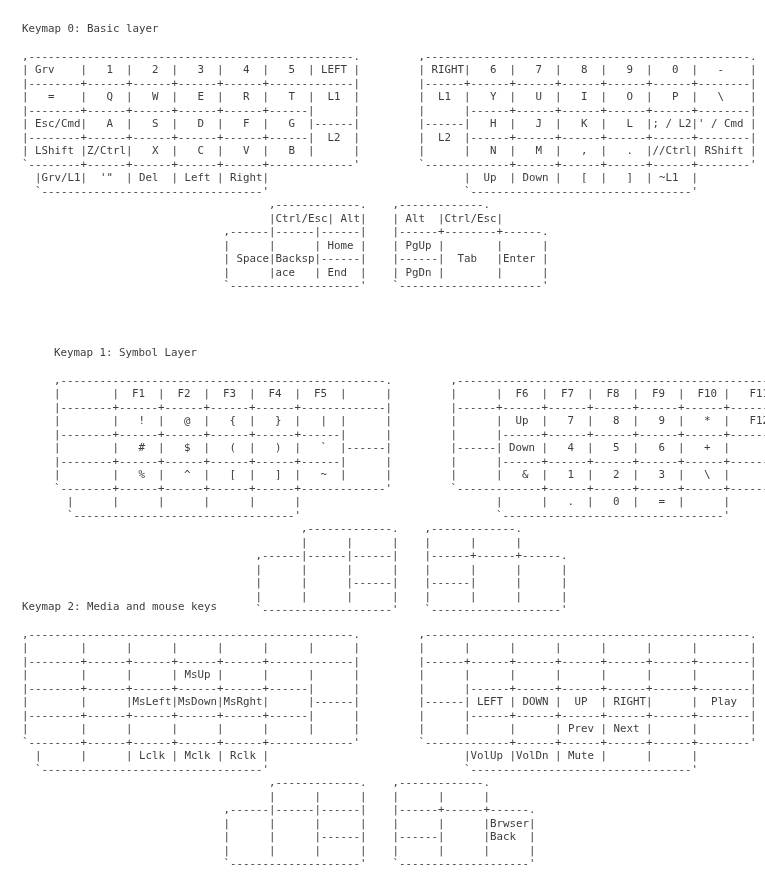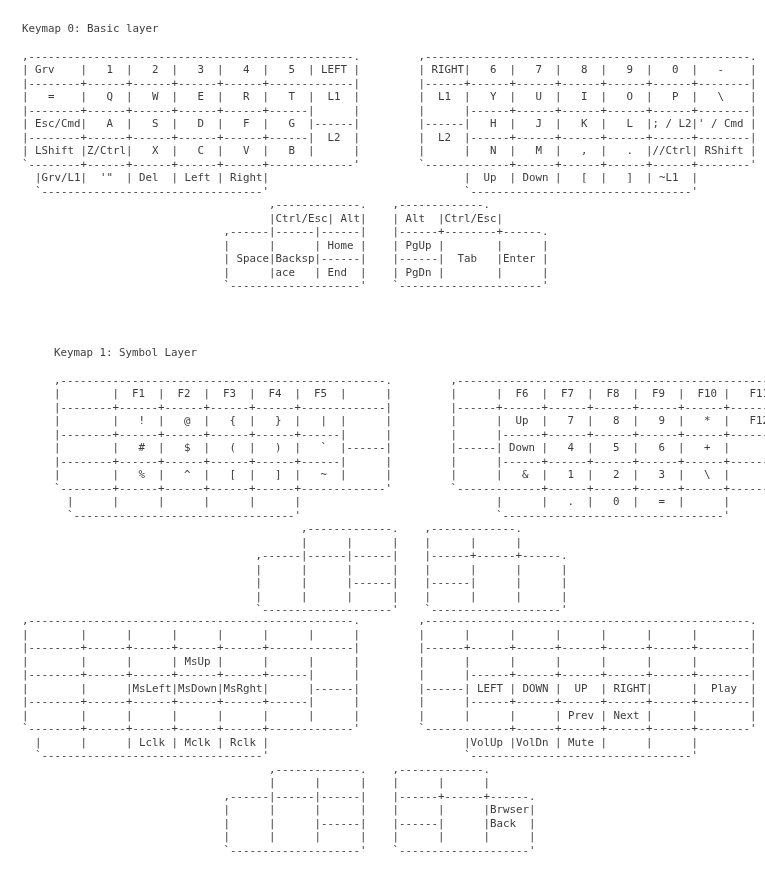--- a/index.html
+++ b/index.html
@@ -80,20 +80,21 @@
                                       ,-------------.    ,-------------.
                                       |      |      |    |      |      |
                                ,------|------|------|    |------+------+------.
                                |      |      |      |    |      |      |      |
                                |      |      |------|    |------|      |      |
                                |      |      |      |    |      |      |      |
                                `--------------------'    `--------------------'</pre>
   </section>
 
   <section class="keymap-section" style="top: 600px;">
+    <div class="keymap-title">Keymap 2: Media and mouse keys</div>
     <pre class="keymap-art">,--------------------------------------------------.         ,--------------------------------------------------.
 |        |      |      |      |      |      |      |         |      |      |      |      |      |      |        |
 |--------+------+------+------+------+-------------|         |------+------+------+------+------+------+--------|
 |        |      |      | MsUp |      |      |      |         |      |      |      |      |      |      |        |
 |--------+------+------+------+------+------|      |         |      |------+------+------+------+------+--------|
 |        |      |MsLeft|MsDown|MsRght|      |------|         |------| LEFT | DOWN |  UP  | RIGHT|      |  Play  |
 |--------+------+------+------+------+------|      |         |      |------+------+------+------+------+--------|
 |        |      |      |      |      |      |      |         |      |      |      | Prev | Next |      |        |
 `--------+------+------+------+------+-------------'         `-------------+------+------+------+------+--------'
   |      |      | Lclk | Mclk | Rclk |                              |VolUp |VolDn | Mute |      |      |

